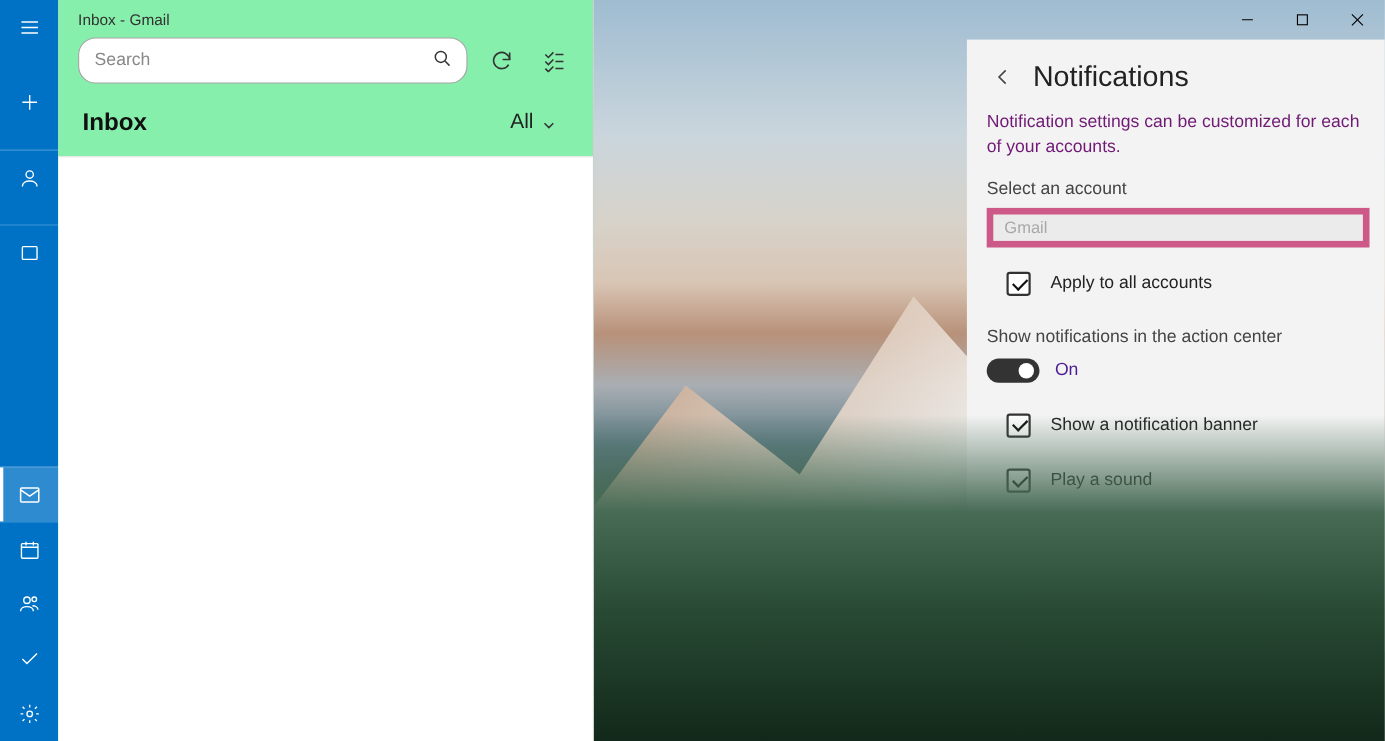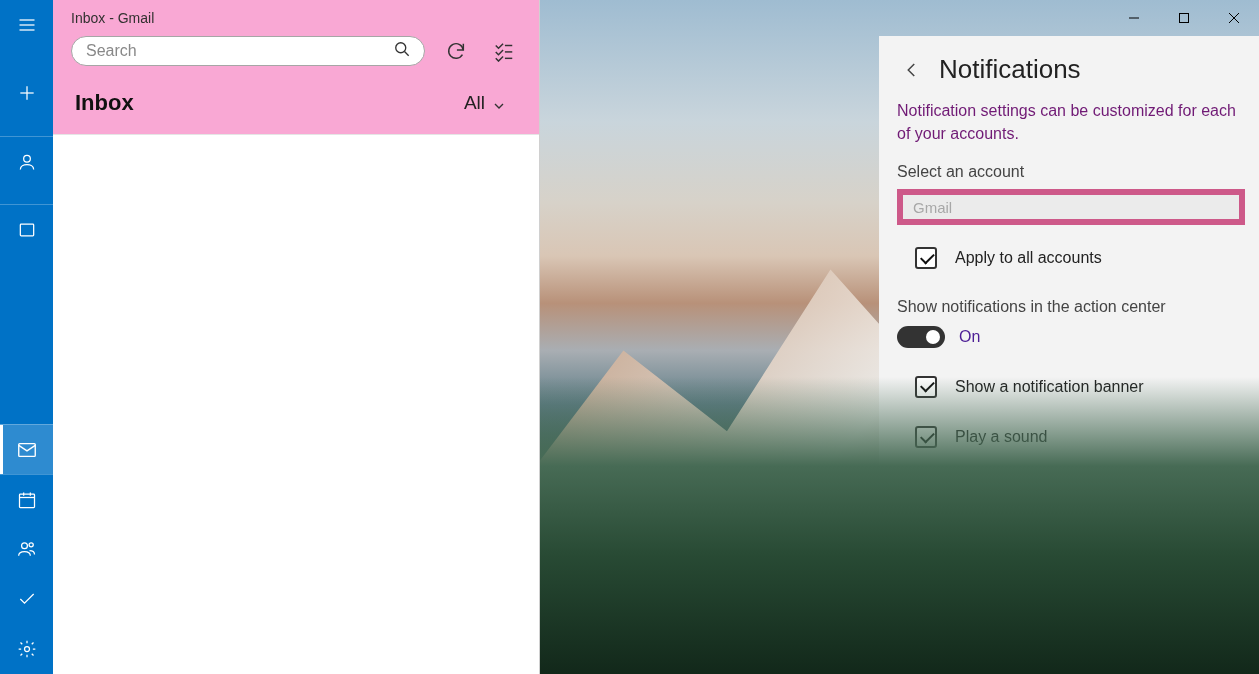--- a/index.html
+++ b/index.html
@@ -36,38 +36,38 @@
     width: 3px;
     background: #fff;
   }
   .nav-gap { height: 18px; }
   .nav-section-border {
     border-top: 1px solid rgba(255,255,255,0.25);
   }
   
   .inbox-panel {
     width: 487px;
-    background: #f9a8d4;
+    background: #86efac;
     border-right: 1px solid #d0d0d0;
     display: flex; flex-direction: column;
   }
   .inbox-title {
     padding: 10px 18px 8px 18px;
     font-size: 14px;
     color: #323130;
   }
   .inbox-toolbar {
     display: flex;
     align-items: center;
     padding: 0 18px 8px 18px;
     gap: 14px;
   }
   .search-box {
     flex: 1;
-    height: 30px;
+    height: 42px;
     border: 1px solid #a6a6a6;
     border-radius: 16px;
     display: flex;
     align-items: center;
     padding: 0 12px;
     background: #fff;
     justify-content: center;
   }
   .search-input {
     border: none;

